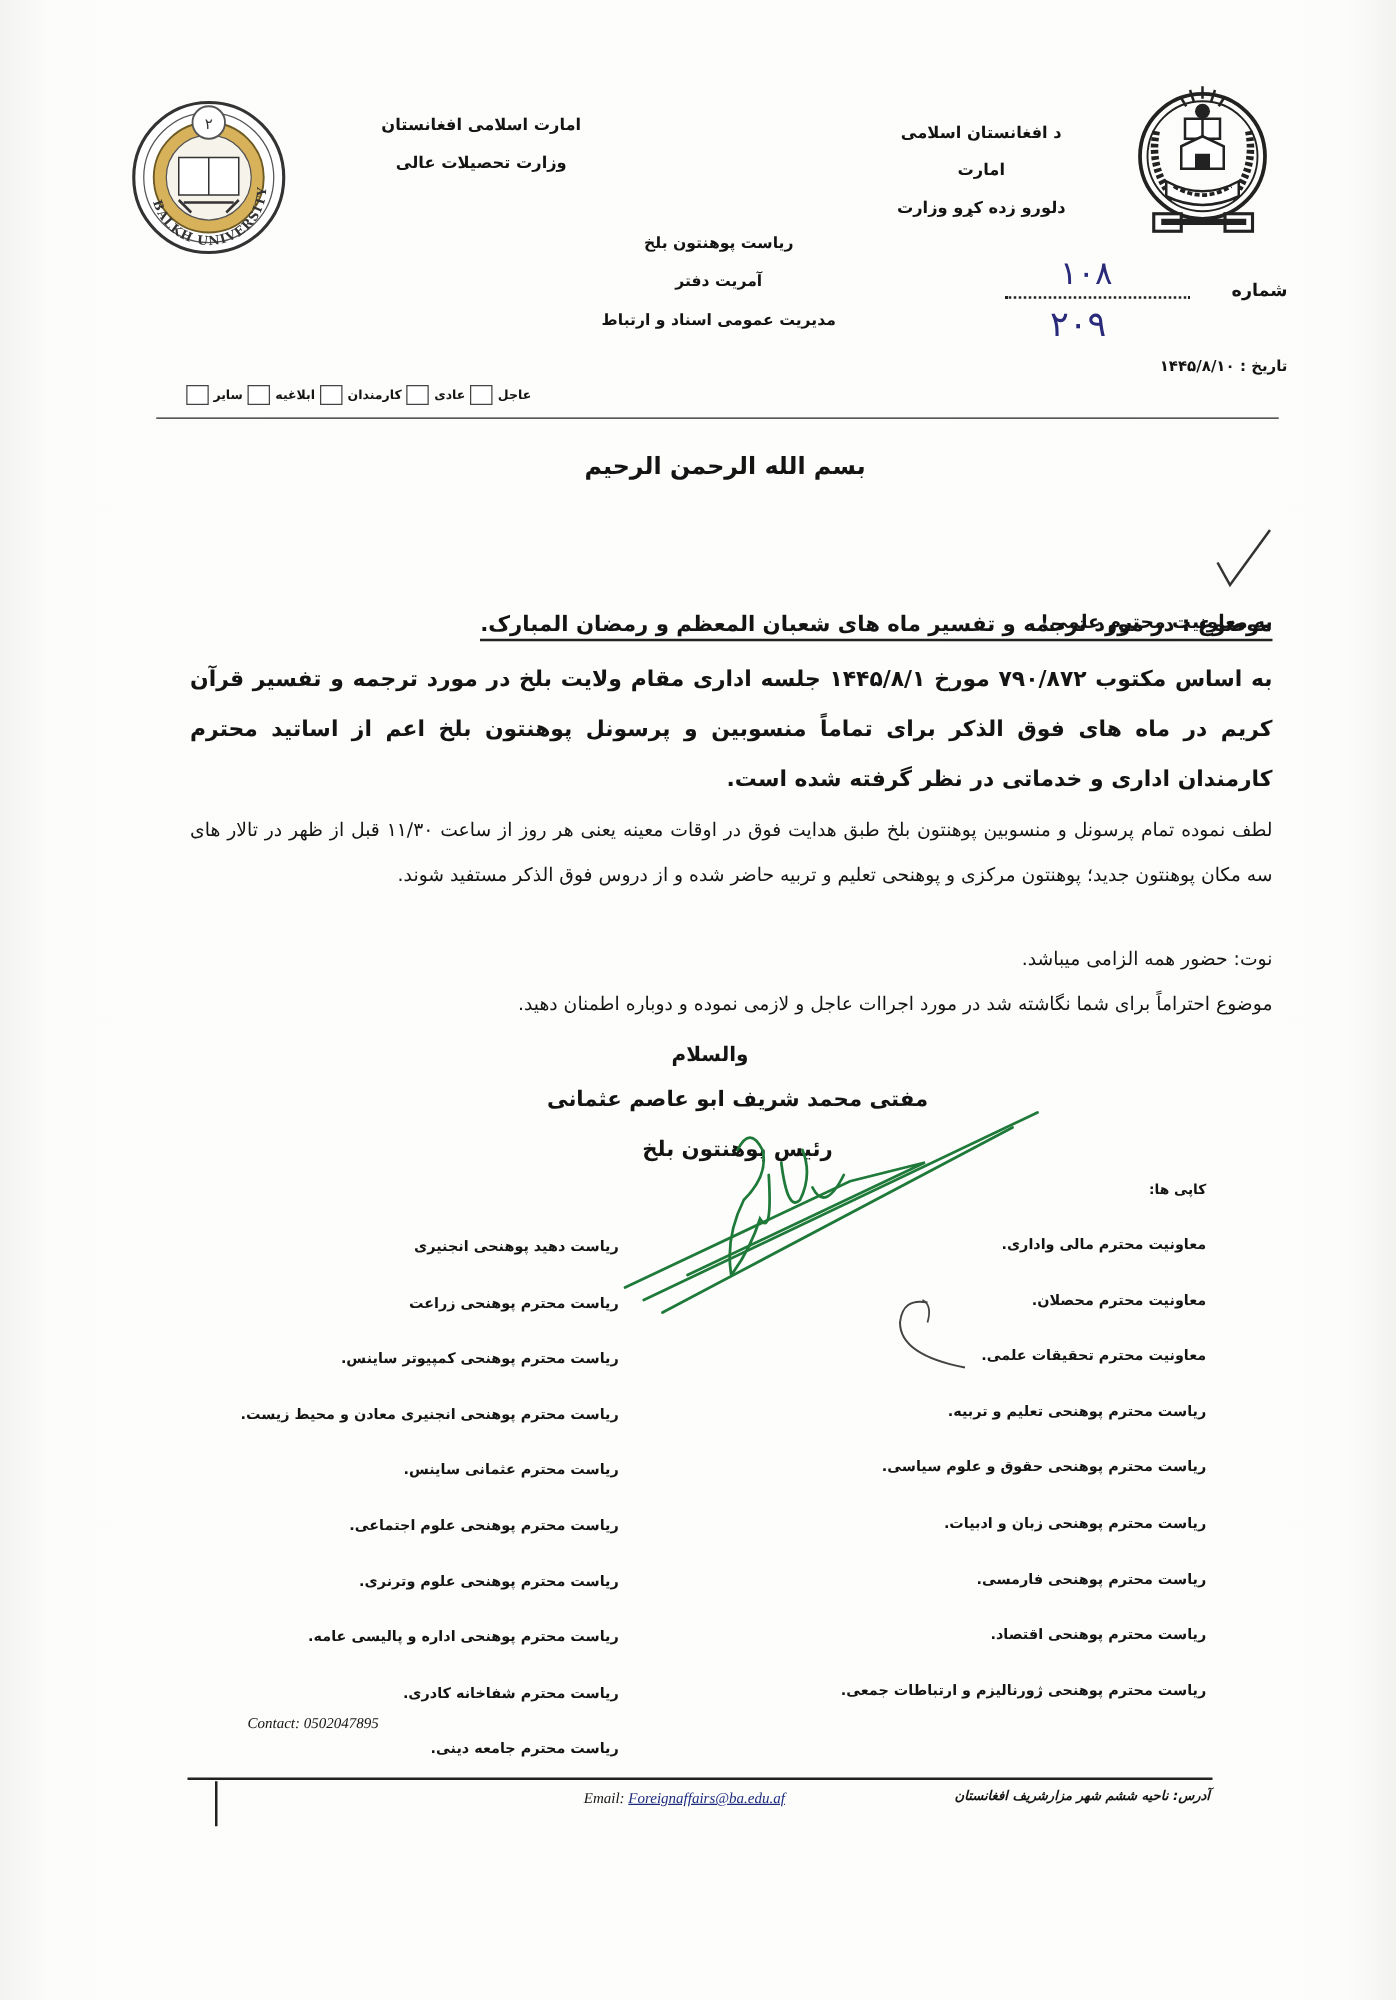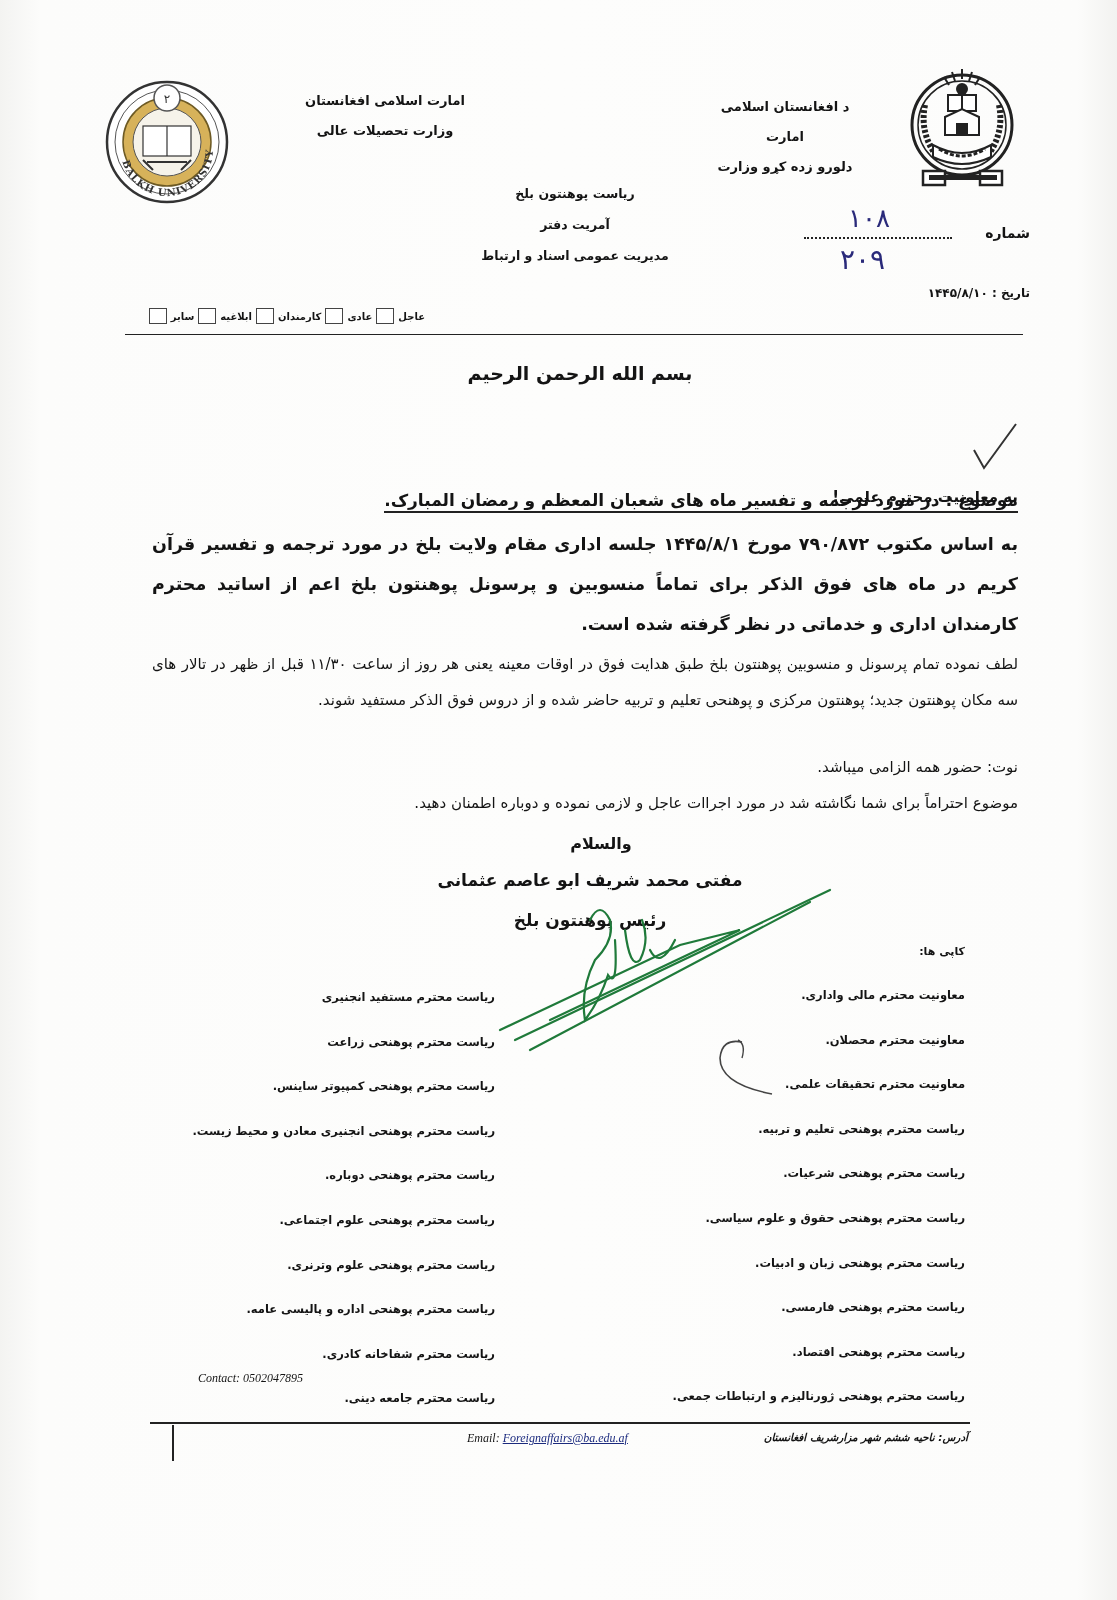--- a/index.html
+++ b/index.html
@@ -37,21 +37,21 @@
   
   .body-block { left: 152px; width: 866px; text-align: justify; text-align-last: right; }
   .addressee { top: 448px; font-size: 15px; font-weight: bold; margin-top: 40px; }
   .subject { top: 490px; font-size: 17px; font-weight: bold; }
   .subject span { border-bottom: 2px solid #222; padding-bottom: 1px; }
   .para1 { top: 524px; font-size: 17.5px; font-weight: bold; line-height: 40px; }
   .para2 { top: 646px; font-size: 15px; line-height: 36px; }
   .note { top: 758px; font-size: 15px; }
   .closing { top: 794px; font-size: 15px; }
 
-  .salam { left: 481px; top: 834px; width: 240px; text-align: center; font-size: 16px; font-weight: bold; }
+  .salam { left: 448px; top: 834px; width: 240px; text-align: center; font-size: 16px; font-weight: bold; }
   .sig-name { left: 400px; top: 870px; width: 380px; text-align: center; font-size: 17px; font-weight: bold; }
   .sig-title { left: 440px; top: 910px; width: 300px; text-align: center; font-size: 17px; font-weight: bold; }
   .signature { left: 490px; top: 880px; width: 350px; height: 180px; pointer-events: none; }
   .checkmark { left: 970px; top: 420px; width: 50px; height: 52px; }
   .curl { left: 712px; top: 1038px; width: 70px; height: 60px; }
 
   
   .cc-title { left: 900px; top: 945px; width: 65px; text-align: right; font-size: 11px; font-weight: bold; }
   .cc-col { position: absolute; font-size: 11.5px; font-weight: bold; }
   .cc-col .cc-item { height: 44.6px; text-align: right; white-space: nowrap; }
@@ -188,34 +188,33 @@
     <path d="M26 2 Q34 6 30 20" fill="none" stroke="#444" stroke-width="1.4"></path>
   </svg>
 
   <div class="abs cc-title rtl">کاپی ها:</div>
 
   <div class="cc-col cc-right rtl">
     <div class="cc-item">معاونیت محترم مالی واداری.</div>
     <div class="cc-item">معاونیت محترم محصلان.</div>
     <div class="cc-item">معاونیت محترم تحقیقات علمی.</div>
     <div class="cc-item">ریاست محترم پوهنحی تعلیم و تربیه.</div>
-    <div class="cc-item">ریاست محترم پوهنحی شرعیات.</div>
     <div class="cc-item">ریاست محترم پوهنحی حقوق و علوم سیاسی.</div>
     <div class="cc-item">ریاست محترم پوهنحی زبان و ادبیات.</div>
     <div class="cc-item">ریاست محترم پوهنحی فارمسی.</div>
     <div class="cc-item">ریاست محترم پوهنحی اقتصاد.</div>
     <div class="cc-item">ریاست محترم پوهنحی ژورنالیزم و ارتباطات جمعی.</div>
   </div>
 
   <div class="cc-col cc-left rtl">
-    <div class="cc-item">ریاست محترم مستفید انجنیری</div>
+    <div class="cc-item">ریاست دهید پوهنحی انجنیری</div>
     <div class="cc-item">ریاست محترم پوهنحی زراعت</div>
     <div class="cc-item">ریاست محترم پوهنحی کمپیوتر ساینس.</div>
     <div class="cc-item">ریاست محترم پوهنحی انجنیری معادن و محیط زیست.</div>
-    <div class="cc-item">ریاست محترم پوهنحی دوباره.</div>
+    <div class="cc-item">ریاست محترم عثمانی ساینس.</div>
     <div class="cc-item">ریاست محترم پوهنحی علوم اجتماعی.</div>
     <div class="cc-item">ریاست محترم پوهنحی علوم وترنری.</div>
     <div class="cc-item">ریاست محترم پوهنحی اداره و پالیسی عامه.</div>
     <div class="cc-item">ریاست محترم شفاخانه کادری.</div>
     <div class="cc-item">ریاست محترم جامعه دینی.</div>
   </div>
 
   <div class="abs hr-bottom"></div>
   <div class="abs footer-tick"></div>
   <div class="abs foot-contact">Contact: 0502047895</div>

